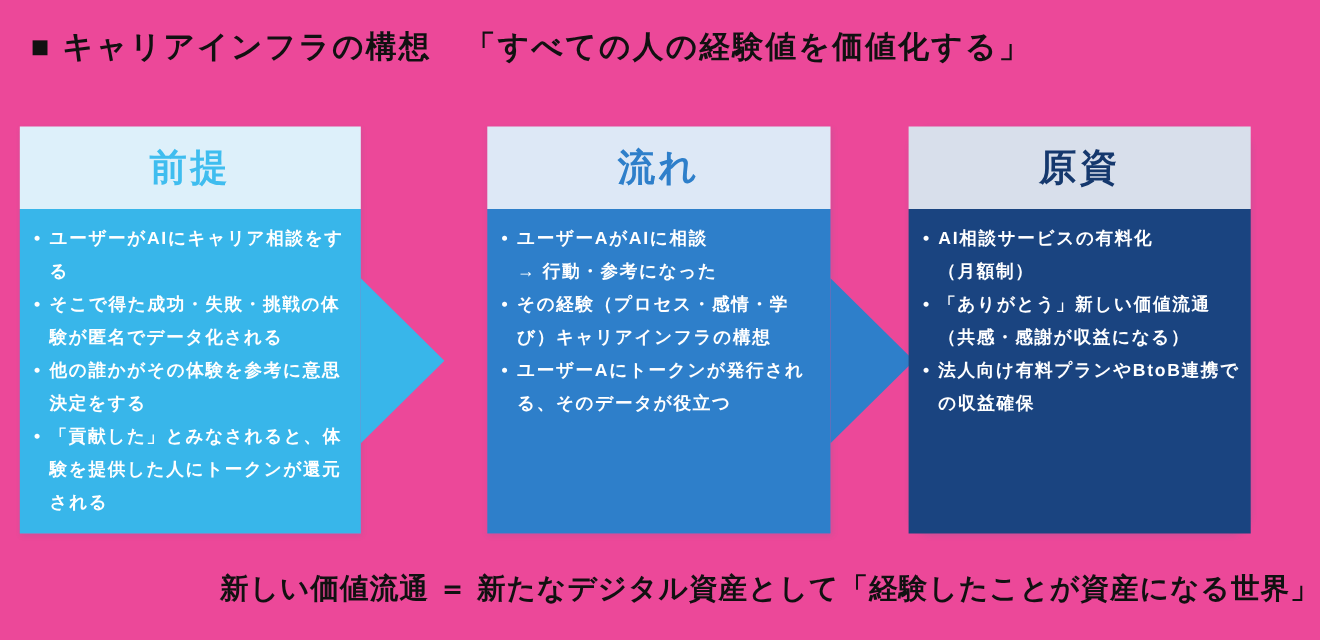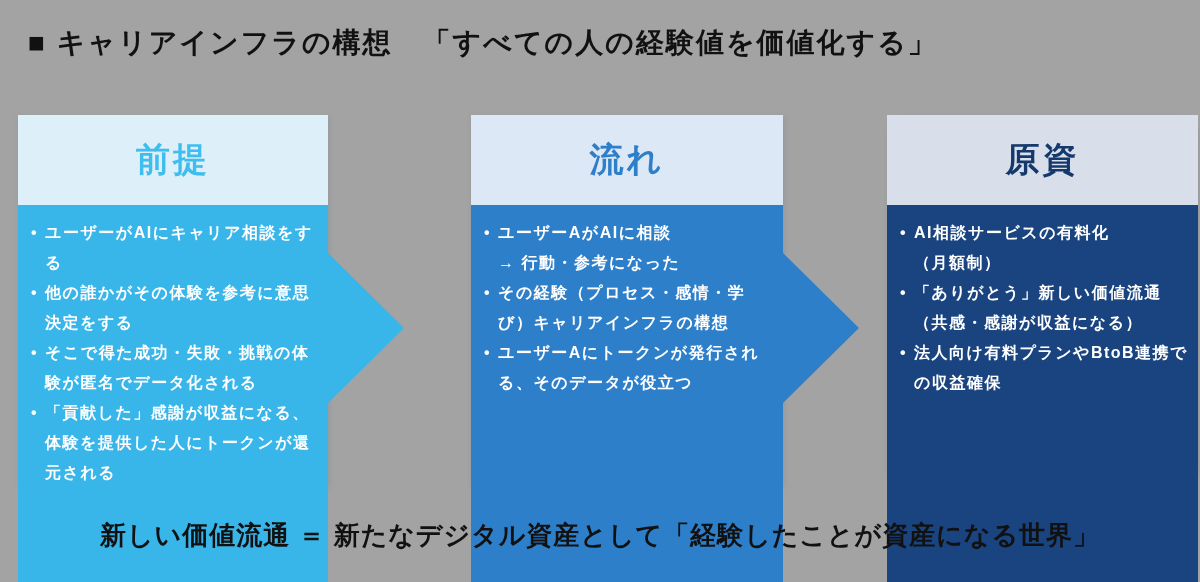--- a/index.html
+++ b/index.html
@@ -1,79 +1,79 @@
 <!DOCTYPE html>
 <html><head>
 <meta charset="utf-8">
 <style>
   html,body { margin:0; padding:0; background:#ffffff; }
   .canvas {
-    position:relative; width:1200px; height:582px; background:#a3a3a3;
+    position:relative; width:1200px; height:582px; background:#ec4899;
     font-family:"Liberation Sans", sans-serif; overflow:hidden;
   }
   .title {
     position:absolute; left:28px; top:24px; margin:0;
     font-size:28px; font-weight:bold; color:#111111;
     letter-spacing:2px; white-space:nowrap;
   }
   .column {
     position:absolute; top:115px; height:370px;
     box-shadow:1px 2px 5px rgba(90,110,140,0.22);
   }
   .col-1 { left:18px;  width:310px; }
-  .col-2 { left:443px; width:312px;margin-left:28px; }
-  .col-3 { left:887px; width:311px;border-radius:21px; }
+  .col-2 { left:443px; width:312px; }
+  .col-3 { left:826px; width:311px;border-radius:21px; }
   .col-header {
-    height:90px; display:flex; align-items:center; justify-content:center;
+    height:75px; display:flex; align-items:center; justify-content:center;
     background:var(--header-bg); color:var(--header-text);
     font-size:34px; font-weight:bold; letter-spacing:3px;
   }
   .col-body {
-    height:380px; box-sizing:border-box;
+    height:295px; box-sizing:border-box;
     background:var(--body-bg); color:var(--body-text);
     padding:13px 6px 0 13px;
   }
   .col-body ul { margin:0; padding:0; list-style:none; }
   .col-body li {
     position:relative; padding-left:14px;
     font-size:16px; font-weight:bold; line-height:30px;
     letter-spacing:1.5px; white-space:pre-line;
   }
   .col-body li::before {
     content:"•"; position:absolute; left:0; top:0;
   }
   .arrow {
     position:absolute; left:100%; top:138px; width:0; height:0;
     border-top:75px solid transparent;
     border-bottom:75px solid transparent;
     border-left:76px solid var(--body-bg);
   }
   .footer {
     position:absolute; left:0; top:518px; width:1200px; margin:0;
-    text-align:center; font-size:26px; font-weight:bold; color:#111111;
+    text-align:right; font-size:26px; font-weight:bold; color:#111111;
     letter-spacing:1px; white-space:nowrap;
   }
 </style>
 </head>
 <body>
 
 <div class="canvas">
 
   <h1 class="title">■ キャリアインフラの構想　「すべての人の経験値を価値化する」</h1>
 
   <section class="column col-1" style="--header-bg: #ddf0fa; --header-text: #3fbdef; --body-bg: #38b6ea; --body-text: #ffffff;">
     <header class="col-header">
       <span>前提</span>
     </header>
     <div class="col-body">
       <ul>
         <li>ユーザーがAIにキャリア相談をする</li>
+        <li>そこで得た成功・失敗・挑戦の体験が匿名でデータ化される</li>
         <li>他の誰かがその体験を参考に意思決定をする</li>
-        <li>そこで得た成功・失敗・挑戦の体験が匿名でデータ化される</li>
-        <li>「貢献した」感謝が収益になる、体験を提供した人にトークンが還元される</li>
+        <li>「貢献した」とみなされると、体験を提供した人にトークンが還元される</li>
       </ul>
     </div>
     <div class="arrow"></div>
   </section>
 
   <section class="column col-2" style="--header-bg: #dde8f6; --header-text: #2e7fca; --body-bg: #2e7fca; --body-text: #ffffff;">
     <header class="col-header">
       <span>流れ</span>
     </header>
     <div class="col-body">

